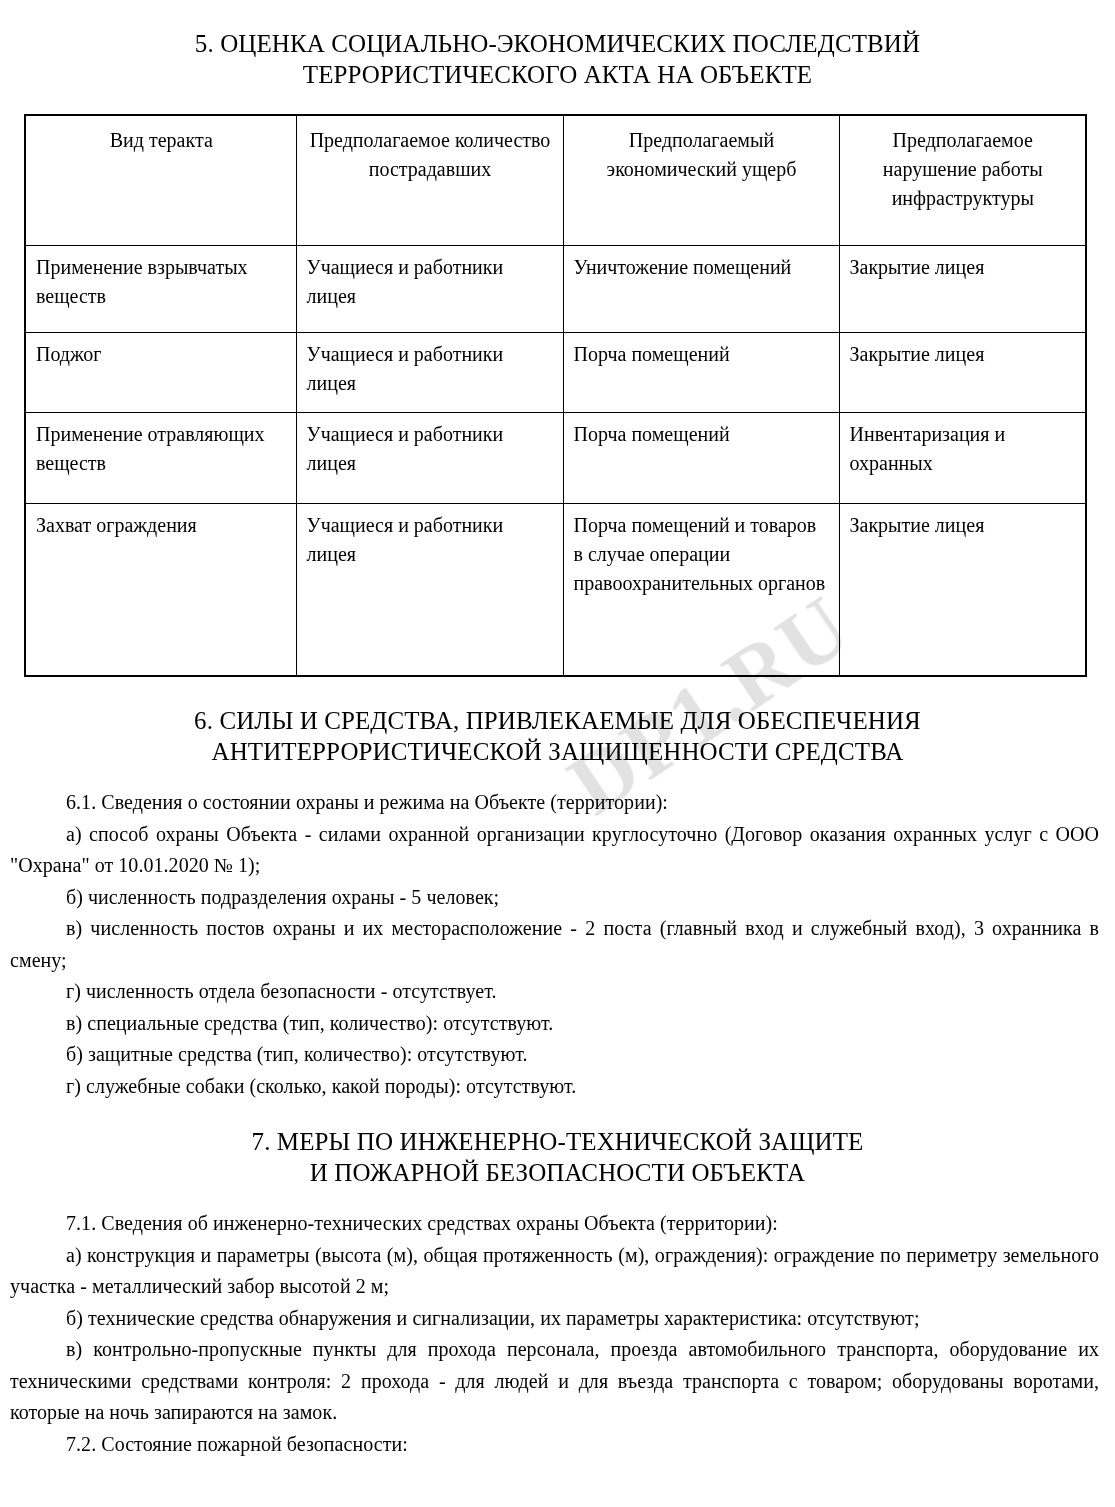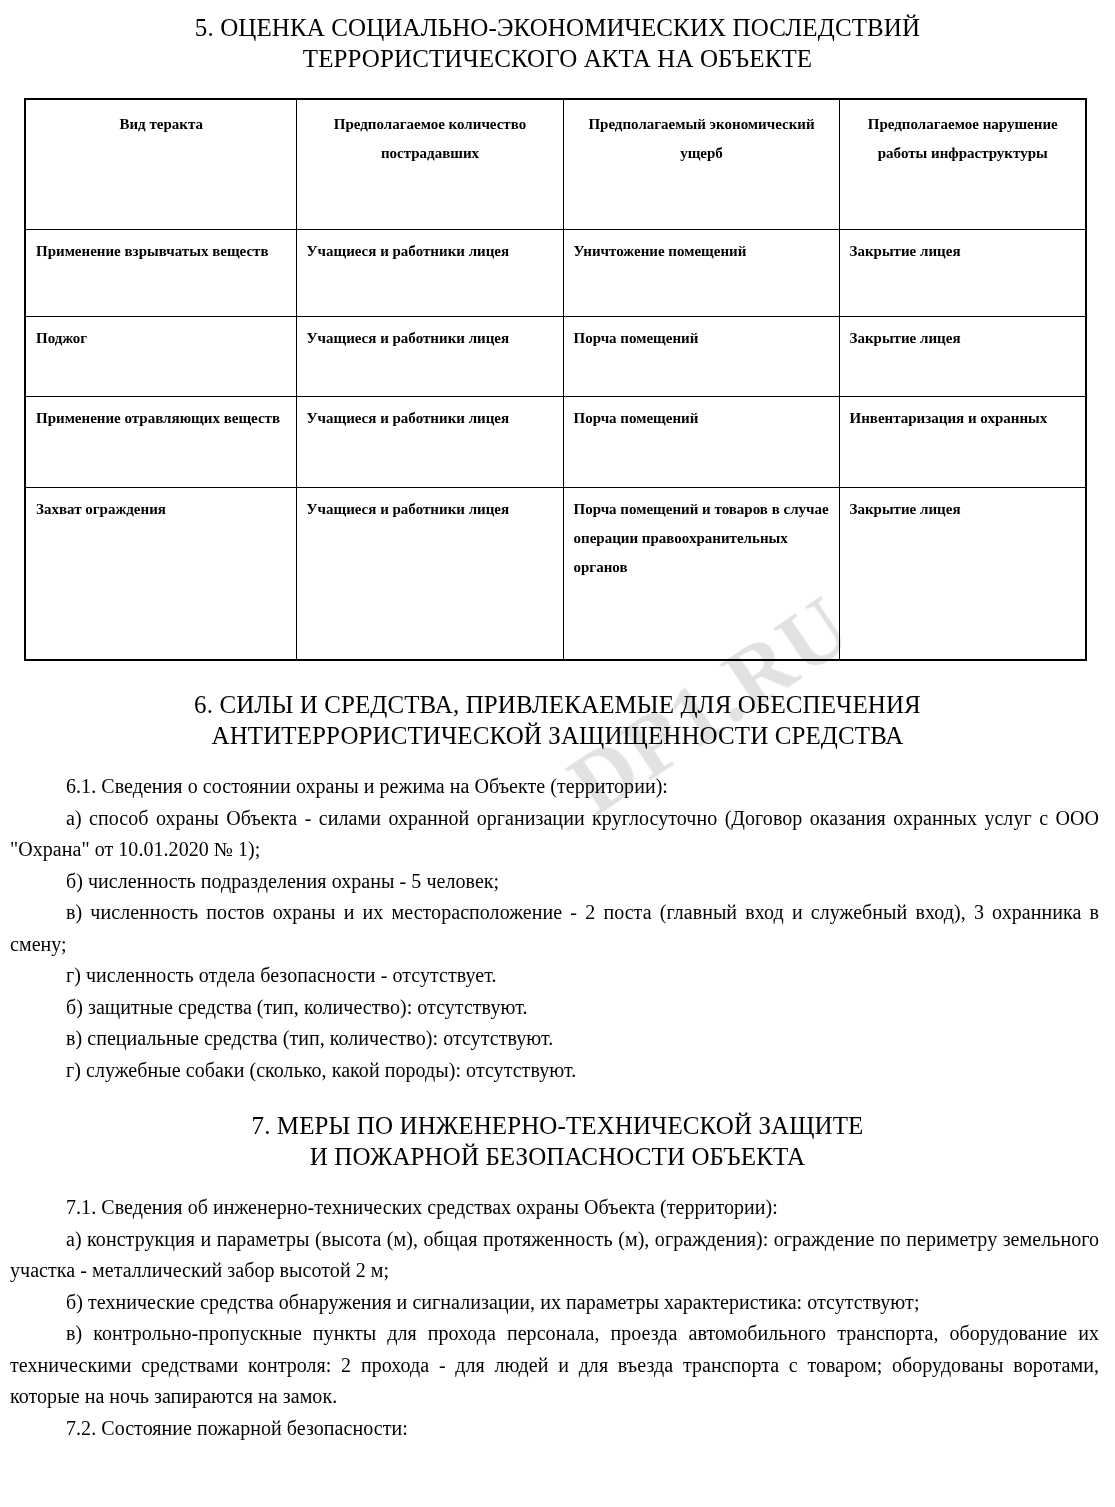--- a/index.html
+++ b/index.html
@@ -57,41 +57,41 @@
   
   .heading {
     text-align: center;
     font-size: 25px;
     line-height: 31px;
     font-weight: 400;
     letter-spacing: 0.1px;
   }
   .heading .line { display: block; white-space: nowrap; }
 
-  #heading-5 { padding-top: 12px; }
+  #heading-5 { padding-top: 28px; }
   #heading-6 { padding-top: 28px; }
   #heading-7 { padding-top: 24px; }
 
   
   .tk-table-wrap {
     padding: 0 24px 0 24px;
     margin-top: 24px;
   }
   table.tk-table {
     width: 1061px;
     border-collapse: collapse;
     table-layout: fixed;
     border: 2px solid #000;
   }
   table.tk-table td,
   table.tk-table th {
     border: 1.6px solid #000;
     vertical-align: top;
-    font-weight: 700;
-    font-size: 15px;
+    font-weight: 400;
+    font-size: 20px;
     line-height: 29px;
     padding: 7px 9px 7px 10px;
   }
   table.tk-table th {
     text-align: center;
     padding-top: 10px;
   }
   col.c1 { width: 271px; }
   col.c2 { width: 267px; }
   col.c3 { width: 276px; }
@@ -183,22 +183,22 @@
     </div>
 
     <div class="gap-after-heading"></div>
 
     <div class="body-block">
       <p class="para nojust">6.1. Сведения о состоянии охраны и режима на Объекте (территории):</p>
       <p class="para">а) способ охраны Объекта - силами охранной организации круглосуточно (Договор оказания охранных услуг с ООО "Охрана" от 10.01.2020 № 1);</p>
       <p class="para nojust">б) численность подразделения охраны - 5 человек;</p>
       <p class="para">в) численность постов охраны и их месторасположение - 2 поста (главный вход и служебный вход), 3 охранника в смену;</p>
       <p class="para nojust">г) численность отдела безопасности - отсутствует.</p>
+      <p class="para nojust">в) специальные средства (тип, количество): отсутствуют.</p>
       <p class="para nojust">б) защитные средства (тип, количество): отсутствуют.</p>
-      <p class="para nojust">в) специальные средства (тип, количество): отсутствуют.</p>
       <p class="para nojust">г) служебные собаки (сколько, какой породы): отсутствуют.</p>
     </div>
 
     <div class="heading" id="heading-7">
       <span class="line">7. МЕРЫ ПО ИНЖЕНЕРНО-ТЕХНИЧЕСКОЙ ЗАЩИТЕ</span>
       <span class="line">И ПОЖАРНОЙ БЕЗОПАСНОСТИ ОБЪЕКТА</span>
     </div>
 
     <div class="gap-after-heading"></div>
 

